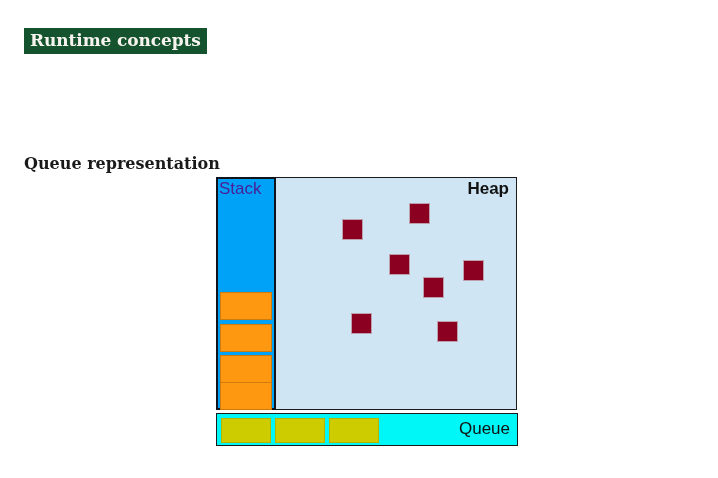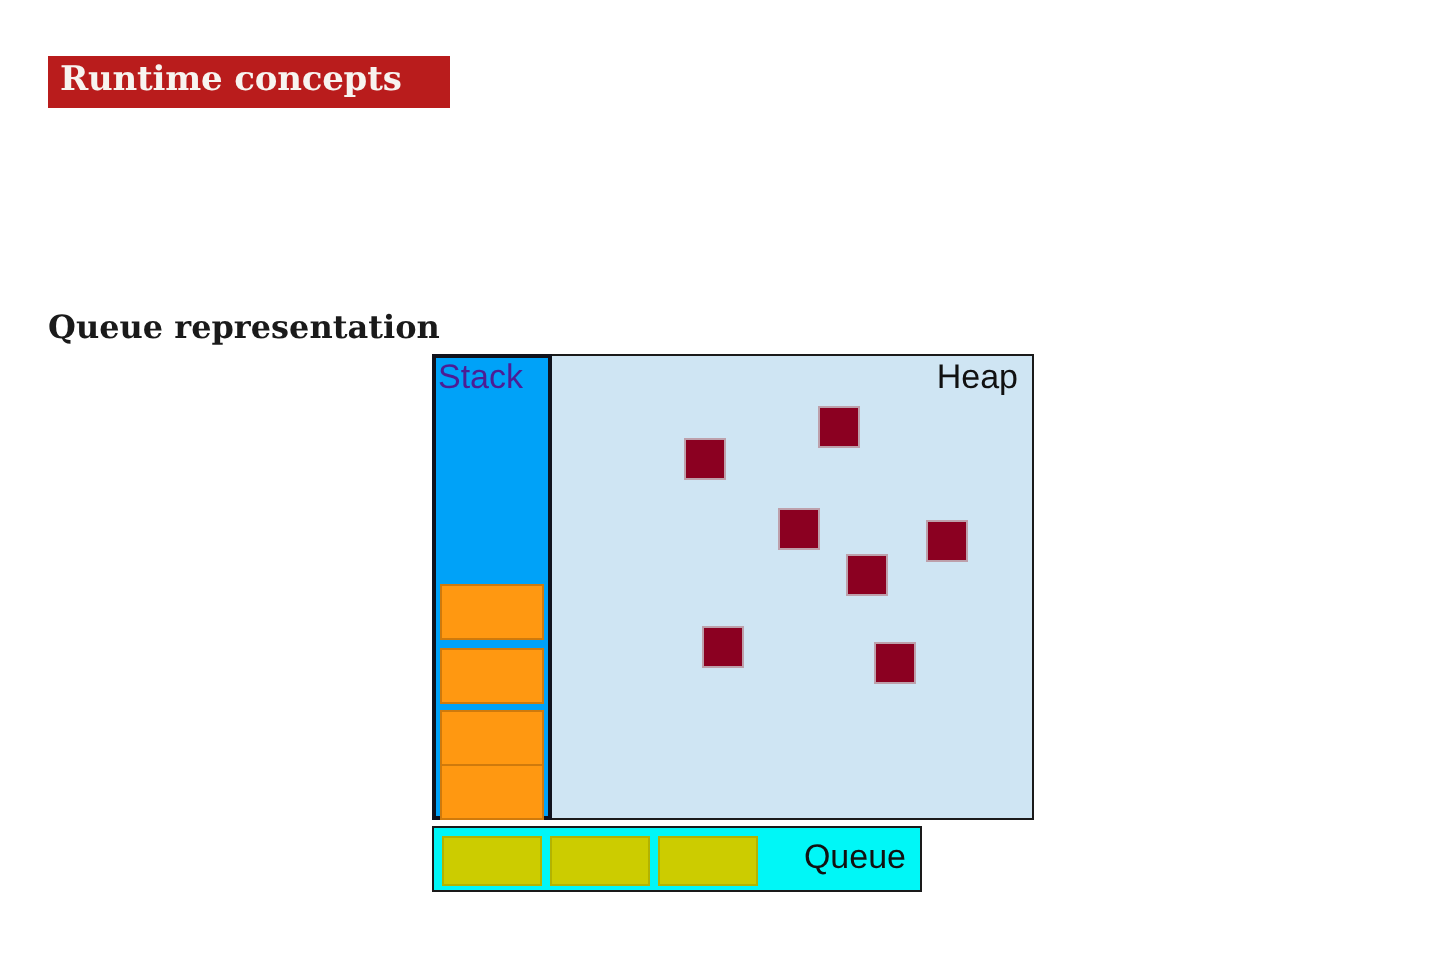--- a/index.html
+++ b/index.html
@@ -20,27 +20,27 @@
   .page {
     position: absolute;
     left: 0; top: 0;
     width: 718px; height: 478px;
   }
 
   .h2-title {
     position: absolute;
     left: 24px;
     top: 14px;
-    background: #b91c1c;
+    background: #14532d;
     color: #f7f4f0;
     font-family: "DejaVu Serif", serif;
     font-weight: bold;
     font-size: 17px;
     line-height: 21px;
-    padding: 2px 24px 3px 6px;
+    padding: 2px 6px 3px 6px;
     letter-spacing: -0.1px;
     white-space: nowrap;
   }
 
   .body-copy {
     position: absolute;
     left: 24px;
     top: 62px;
     width: 672px;
     font-family: "Liberation Sans", sans-serif;
@@ -128,21 +128,21 @@
     background: #ff9811;
     box-sizing: border-box;
     border: 1px solid #cf7a0c;
   }
 
   
   .queue-bar {
     position: absolute;
     left: 0px;
     top: 236px;
-    width: 245px;
+    width: 302px;
     height: 33px;
     box-sizing: border-box;
     background: #00f7f7;
     border: 1px solid #1a1a1a;
   }
 
   .queue-label {
     position: absolute;
     right: 7px;
     top: 4px;
@@ -167,21 +167,21 @@
 
 <div class="page">
 
   <h2 class="h2-title">Runtime concepts</h2>
 
 
   <h3 class="h3-title">Queue representation</h3>
 
   <div class="diagram">
 
-    <div class="heap-panel" style="background: rgb(207, 229, 243);">
+    <div class="heap-panel" style="background: rgb(207, 229, 243); font-weight: bold;">
       <span class="heap-label">Heap</span>
 
       <div class="heap-obj" id="ho0" style="left: 125px; top: 41px; width: 21px; height: 21px; background: rgb(139, 0, 33);"></div>
       <div class="heap-obj" id="ho1" style="left: 192px; top: 25px; width: 21px; height: 21px; background: rgb(139, 0, 33);"></div>
       <div class="heap-obj" id="ho2" style="left: 172px; top: 76px; width: 21px; height: 21px; background: rgb(139, 0, 33);"></div>
       <div class="heap-obj" id="ho3" style="left: 206px; top: 99px; width: 21px; height: 21px; background: rgb(139, 0, 33);"></div>
       <div class="heap-obj" id="ho4" style="left: 246px; top: 82px; width: 21px; height: 21px; background: rgb(139, 0, 33);"></div>
       <div class="heap-obj" id="ho5" style="left: 134px; top: 135px; width: 21px; height: 21px; background: rgb(139, 0, 33);"></div>
       <div class="heap-obj" id="ho6" style="left: 220px; top: 143px; width: 21px; height: 21px; background: rgb(139, 0, 33);"></div>
     </div>

